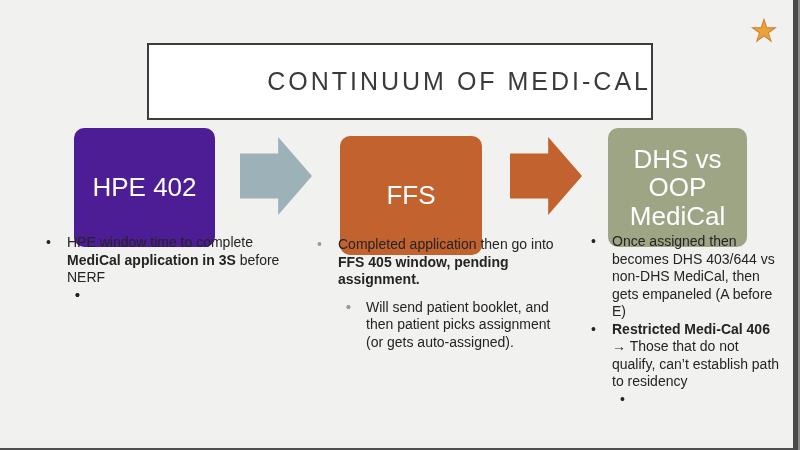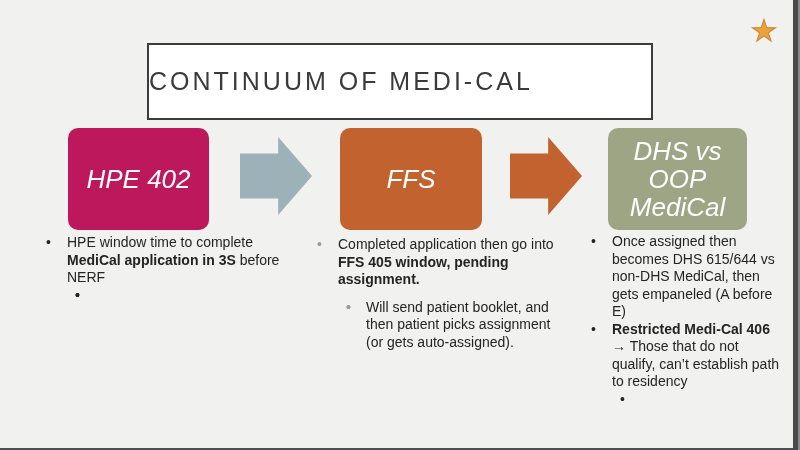--- a/index.html
+++ b/index.html
@@ -15,35 +15,35 @@
   .star{
     position:absolute;left:747px;top:11px;width:34px;height:40px;
     font-size:30px;line-height:40px;text-align:center;
     color:#E9A23C;-webkit-text-stroke:1px #CE832B;
   }
 
   
   .title-box{
     position:absolute;left:147px;top:43px;width:506px;height:77px;
     background:#FFFFFF;border:2px solid #3C3C3C;box-sizing:border-box;
-    display:flex;align-items:center;justify-content:flex-start;
+    display:flex;align-items:center;justify-content:flex-end;
   }
   .title-text{
     font-size:25px;letter-spacing:3px;color:#3A3A3A;font-weight:400;
     white-space:nowrap;
   }
 
   
   .flow-box{
-    position:absolute;top:128px;height:102px;border-radius:10px;
+    position:absolute;top:128px;height:119px;border-radius:10px;
     display:flex;align-items:center;justify-content:center;text-align:center;
-    color:#FFFFFF;font-size:26px;line-height:1.08;padding:0 8px;box-sizing:border-box;font-style:italic;
+    color:#FFFFFF;font-size:26px;line-height:1.08;padding:0 8px;box-sizing:border-box;
   }
   .box-hpe{left:68px;width:141px;}
-  .box-ffs{left:340px;width:142px;}
+  .box-ffs{left:340px;width:142px;margin-top:8px;}
   .box-dhs{left:608px;width:139px;}
 
   
   .flow-arrow{
     position:absolute;top:137px;width:72px;height:78px;
     clip-path:polygon(0% 21%, 53% 21%, 53% 0%, 100% 50%, 53% 100%, 53% 79%, 0% 79%);
   }
   .arrow-1{left:240px;}
   .arrow-2{left:510px;}
 
@@ -76,21 +76,21 @@
 <body>
 
 <div class="slide">
 
   <div class="star">★</div>
 
   <div class="title-box">
     <span class="title-text">CONTINUUM OF MEDI-CAL</span>
   </div>
 
-  <div class="flow-box box-hpe" style="background: #be185d;">
+  <div class="flow-box box-hpe" style="background: #4c1d95; margin-left: 6px;">
     <span>HPE 402</span>
   </div>
 
   <div class="flow-arrow arrow-1" style="background: rgb(157, 177, 184);"></div>
 
   <div class="flow-box box-ffs" style="background: rgb(194, 98, 46);">
     <span>FFS</span>
   </div>
 
   <div class="flow-arrow arrow-2" style="background: rgb(194, 98, 46);"></div>
@@ -110,21 +110,21 @@
   <div class="col col-ffs">
     <ul>
         <li class="lv1"><span class="marker" style="color: rgb(155, 155, 155);">•</span><span>Completed application then go into </span><b>FFS 405 window, pending assignment.</b></li>
         <li class="lv2"><span class="marker" style="color: rgb(155, 155, 155);">•</span></li>
         <li class="lv2"><span class="marker" style="color: rgb(155, 155, 155);">•</span><span>Will send patient booklet, and then patient picks assignment (or gets auto-assigned).</span></li>
       </ul>
   </div>
 
   <div class="col col-dhs">
     <ul>
-        <li class="lv1"><span class="marker" style="color: rgb(36, 36, 36);">•</span><span>Once assigned then becomes DHS 615/644 vs non-DHS MediCal, then gets empaneled (A before E)</span></li>
+        <li class="lv1"><span class="marker" style="color: rgb(36, 36, 36);">•</span><span>Once assigned then becomes DHS 403/644 vs non-DHS MediCal, then gets empaneled (A before E)</span></li>
         <li class="lv1"><span class="marker" style="color: rgb(36, 36, 36);">•</span><b>Restricted Medi-Cal 406</b><span> → Those that do not qualify, can’t establish path to residency</span></li>
         <li class="lv2"><span class="marker" style="color: rgb(36, 36, 36);">•</span></li>
       </ul>
   </div>
 
   <div class="edge-right"></div>
   <div class="edge-bottom"></div>
 
 </div>
 

